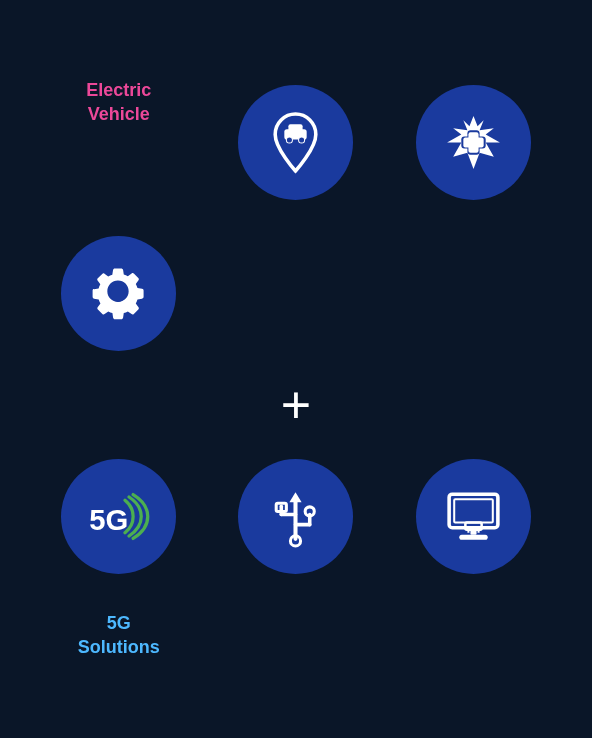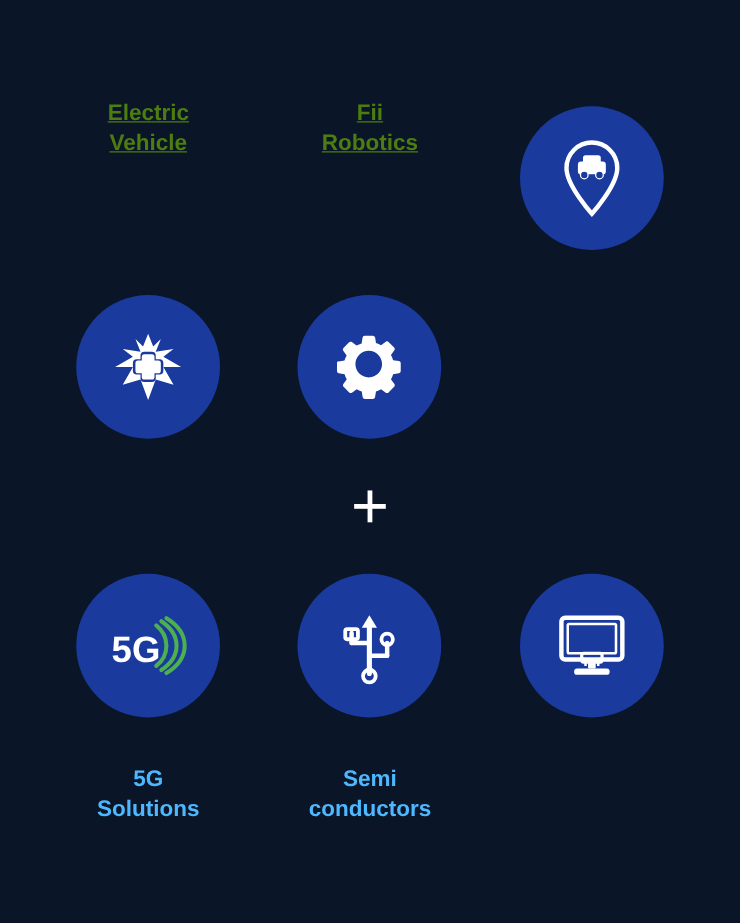--- a/index.html
+++ b/index.html
@@ -32,29 +32,28 @@
     .cell {
       display: flex;
       flex-direction: column;
       align-items: center;
       justify-content: flex-start;
       padding: 8px 10px;
     }
 
     .category-label {
       text-align: center;
-      color: #4d7c0f;
+      color: #ec4899;
       font-size: 18px;
       font-weight: 700;
       line-height: 1.3;
       min-height: 55px;
       display: flex;
       align-items: center;
       justify-content: center;
-      text-decoration: underline;
     }
 
     .icon-circle {
       width: 115px;
       height: 115px;
       border-radius: 50%;
       background-color: #1a3a9e;
       display: flex;
       align-items: center;
       justify-content: center;
@@ -96,25 +95,20 @@
     }
   </style>
 </head>
 <body>
 
 <div class="grid-container">
 
   <div class="cell">
     <div class="category-label">
       Electric<br>Vehicle
-    </div>
-  </div>
-  <div class="cell">
-    <div class="category-label">
-      Fii<br>Robotics
     </div>
   </div>
 
   <div class="cell">
     <div class="icon-circle">
       <svg viewBox="0 0 64 64">
 
         <path d="M32 4 C21 4 12 13 12 24 C12 38 32 60 32 60 C32 60 52 38 52 24 C52 13 43 4 32 4Z" fill="none" stroke="white" stroke-width="3.5"></path>
 
         <g transform="translate(32,24)" fill="white">
@@ -214,19 +208,14 @@
         <line x1="37" y1="45" x2="37" y2="48" stroke="white" stroke-width="2"></line>
       </svg>
     </div>
   </div>
 
   <div class="cell">
     <div class="bottom-label">
       5G<br>Solutions
     </div>
   </div>
-  <div class="cell">
-    <div class="bottom-label">
-      Semi<br>conductors
-    </div>
-  </div>
 
 </div>
 
 </body></html>

